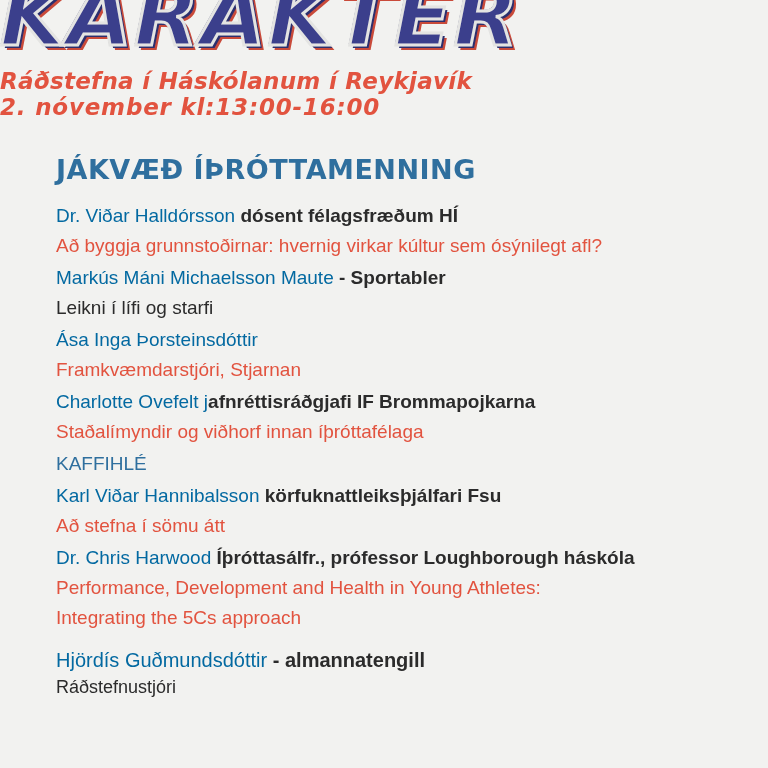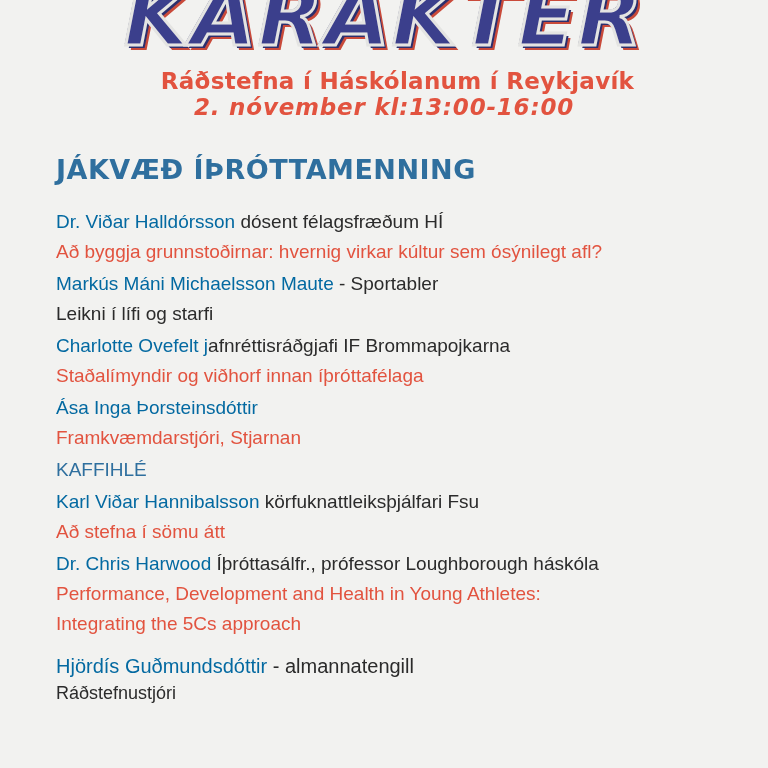--- a/index.html
+++ b/index.html
@@ -10,21 +10,21 @@
     width: 768px;
     height: 768px;
     background: #f2f2f0;
     font-family: "Liberation Sans", sans-serif;
     overflow: hidden;
     position: relative;
   }
 
   
   .header {
-    text-align: center;
+    text-align: left;
     padding-top: 0px;
   }
   .logo-wrap {
     position: relative;
     height: 58px;
     overflow: hidden;
   }
   .logo-text {
     font-family: "DejaVu Sans", sans-serif;
     font-weight: bold;
@@ -37,26 +37,26 @@
        3px 3px 0 #2b2f6e,
       -1px -1px 0 #2b2f6e,
        5px 5px 0 #c94a3a;
     line-height: 80px;
     position: relative;
     top: -24px;
     white-space: nowrap;
   }
   .subtitle {
     font-family: "DejaVu Sans", sans-serif;
+    font-style: italic;
     font-weight: bold;
     font-size: 23px;
     color: #e2533f;
     margin-top: 10px;
     letter-spacing: 0.3px;
-    margin-left: 27px;
   }
   .datetime {
     font-family: "DejaVu Sans", sans-serif;
     font-style: italic;
     font-weight: bold;
     font-size: 23px;
     color: #e2533f;
     margin-top: 0;
     letter-spacing: 0.8px;
   }
@@ -65,37 +65,37 @@
   .program {
     padding: 0 56px;
     box-sizing: border-box;
   }
   .section-title {
     font-family: "DejaVu Sans", sans-serif;
     font-size: 27px;
     font-weight: bold;
     color: #2f6f9e;
     margin-top: 34px;
-    margin-bottom: 22px;
+    margin-bottom: 16px;
     letter-spacing: 0.5px;
   }
   .entry {
     margin-bottom: 2px;
   }
   .line {
     font-size: 19px;
     line-height: 30px;
     color: #2b2b2b;
   }
   .line .name {
     font-weight: normal;
     color: #0369a1;
   }
   .line .role {
-    font-weight: normal;
+    font-weight: bold;
     color: #2b2b2b;
     margin-top: 44px;
   }
   .desc {
     font-size: 19px;
     line-height: 30px;
     color: #e2533f;
   }
   .break-line {
     font-size: 19px;
@@ -126,27 +126,27 @@
     <div class="line"><span class="name">Dr. Viðar Halldórsson</span><span class="role"> dósent félagsfræðum HÍ</span></div>
     <div class="desc">Að byggja grunnstoðirnar: hvernig virkar kúltur sem ósýnilegt afl?</div>
   </div>
 
   <div class="entry">
     <div class="line"><span class="name">Markús Máni Michaelsson Maute</span><span class="role"> - Sportabler</span></div>
     <div class="line">Leikni í lífi og starfi</div>
   </div>
 
   <div class="entry">
-    <div class="line"><span class="name">Charlotte Ovefelt j</span><span class="role">afnréttisráðgjafi  IF Brommapojkarna</span></div>
-    <div class="desc">Staðalímyndir og viðhorf innan íþróttafélaga</div>
+    <div class="line"><span class="name">Ása Inga Þorsteinsdóttir</span><span class="role"></span></div>
+    <div class="desc">Framkvæmdarstjóri, Stjarnan</div>
   </div>
 
   <div class="entry">
-    <div class="line"><span class="name">Ása Inga Þorsteinsdóttir</span><span class="role"></span></div>
-    <div class="desc">Framkvæmdarstjóri, Stjarnan</div>
+    <div class="line"><span class="name">Charlotte Ovefelt j</span><span class="role">afnréttisráðgjafi  IF Brommapojkarna</span></div>
+    <div class="desc">Staðalímyndir og viðhorf innan íþróttafélaga</div>
   </div>
 
   <div class="entry">
     <div class="break-line">KAFFIHLÉ</div>
   </div>
 
   <div class="entry">
     <div class="line"><span class="name">Karl Viðar Hannibalsson</span><span class="role"> körfuknattleiksþjálfari Fsu</span></div>
     <div class="desc">Að stefna í sömu átt</div>
   </div>

